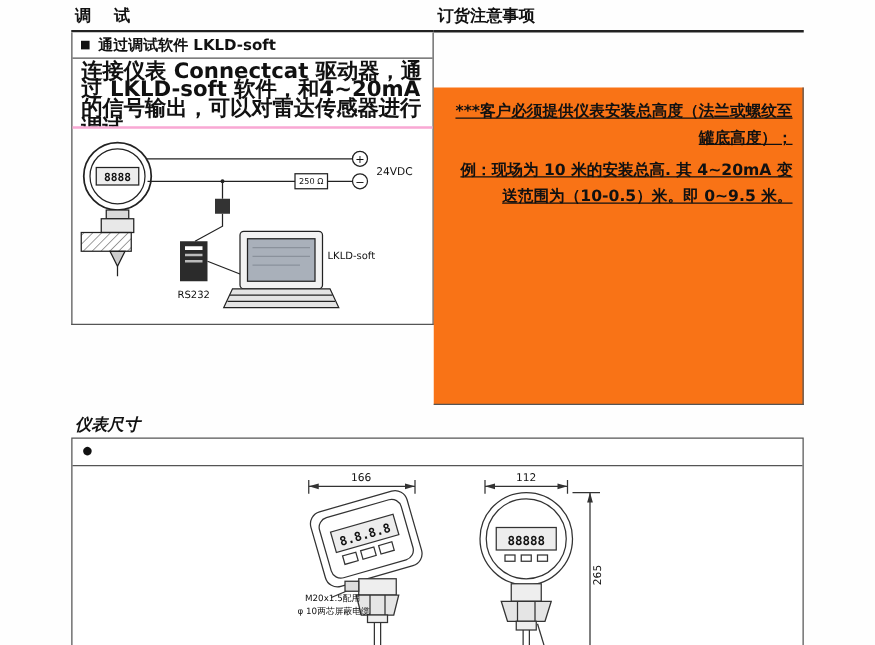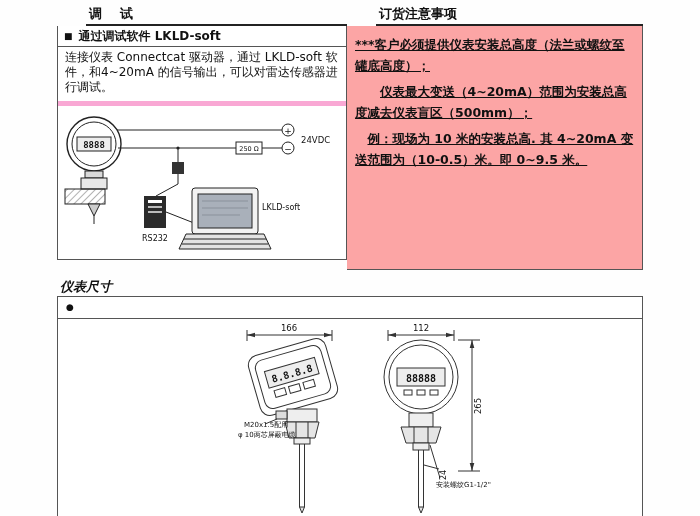--- a/index.html
+++ b/index.html
@@ -2,28 +2,28 @@
 <html><head>
 <meta charset="utf-8">
 <style>
   html,body{margin:0;padding:0;}
   body{width:700px;height:516px;background:#f4f4f2;font-family:"DejaVu Sans","Liberation Sans",sans-serif;color:#111;}
   .page{position:relative;width:700px;height:516px;background:#fefefe;overflow:hidden;}
   .content{position:absolute;left:57px;top:5px;width:586px;}
   .top-row{display:flex;}
   .col{display:flex;flex-direction:column;}
   .col-left{width:290px;}
-  .col-right{width:296px;}
-  .col-title{font-size:13px;font-weight:bold;height:19px;line-height:18px;padding-left:3px;border-bottom:2px solid #222;white-space:pre;margin-left:29px;}
+  .col-right{width:296px;gap:44px;}
+  .col-title{font-size:13px;font-weight:bold;height:19px;line-height:18px;padding-left:3px;border-bottom:2px solid #222;white-space:pre;}
   .left-box{border:1px solid #555;border-top:none;height:233px;background:#fff;}
   .sub-header{display:flex;align-items:center;gap:6px;font-size:12px;font-weight:bold;height:20px;padding-left:6px;border-bottom:1px solid #555;}
   .bullet-sq{font-size:9px;line-height:1;}
-  .desc{font-size:12px;line-height:15px;padding:3px 7px;border-bottom:5px solid #f9a8d4;height:48px;overflow:hidden;}
+  .desc{font-size:17px;line-height:15px;padding:3px 7px;border-bottom:2px solid #f9a8d4;height:48px;overflow:hidden;font-weight:bold;}
   .diagram-area{height:163px;overflow:hidden;}
-  .right-box{border:1px solid #555;border-top:none;border-left:none;height:233px;padding:8px 8px 2px 8px;background:#fca5a5;}
+  .right-box{border:1px solid #555;border-top:none;border-left:none;height:233px;padding:8px 8px 12px 8px;background:#f97316;text-align:right;}
   .note{font-size:12.5px;font-weight:bold;text-decoration:underline;line-height:21px;margin:0 0 5px 0;}
   .note.indent-lg{text-indent:2em;}
   .note.indent-sm{text-indent:1em;text-decoration:underline;}
   .dim-title{margin-top:8px;font-size:13px;font-weight:bold;height:18px;line-height:18px;padding-left:3px;font-style:italic;}
   .dim-box{border:1px solid #555;height:220px;background:#fff;}
   .dim-sub{display:flex;align-items:center;gap:6px;font-size:12px;font-weight:bold;height:21px;padding-left:8px;border-bottom:1px solid #555;}
   .bullet-dot{font-size:9px;line-height:1;}
   .drawings{height:197px;overflow:hidden;}
   svg text{fill:#111;}
   .seg{font-family:"DejaVu Sans Mono","Liberation Mono",monospace;font-weight:bold;}
@@ -103,21 +103,20 @@
               <text x="204" y="104" font-size="8">LKLD-soft</text>
             </svg>
           </div>
         </div>
       </div>
 
       <div class="col col-right">
         <div class="col-title">订货注意事项</div>
         <div class="right-box">
           <p class="note">***客户必须提供仪表安装总高度（法兰或螺纹至罐底高度）；</p>
-          <p class="note indent-lg">仪表最大变送（4~20mA）范围为安装总高度减去仪表盲区（500mm）；</p>
           <p class="note indent-sm">例：现场为 10 米的安装总高. 其 4~20mA 变送范围为（10-0.5）米。即 0~9.5 米。</p>
         </div>
       </div>
 
     </div>
 
     <div class="dim-title">仪表尺寸</div>
 
     <div class="dim-box">
       <div class="dim-sub">

